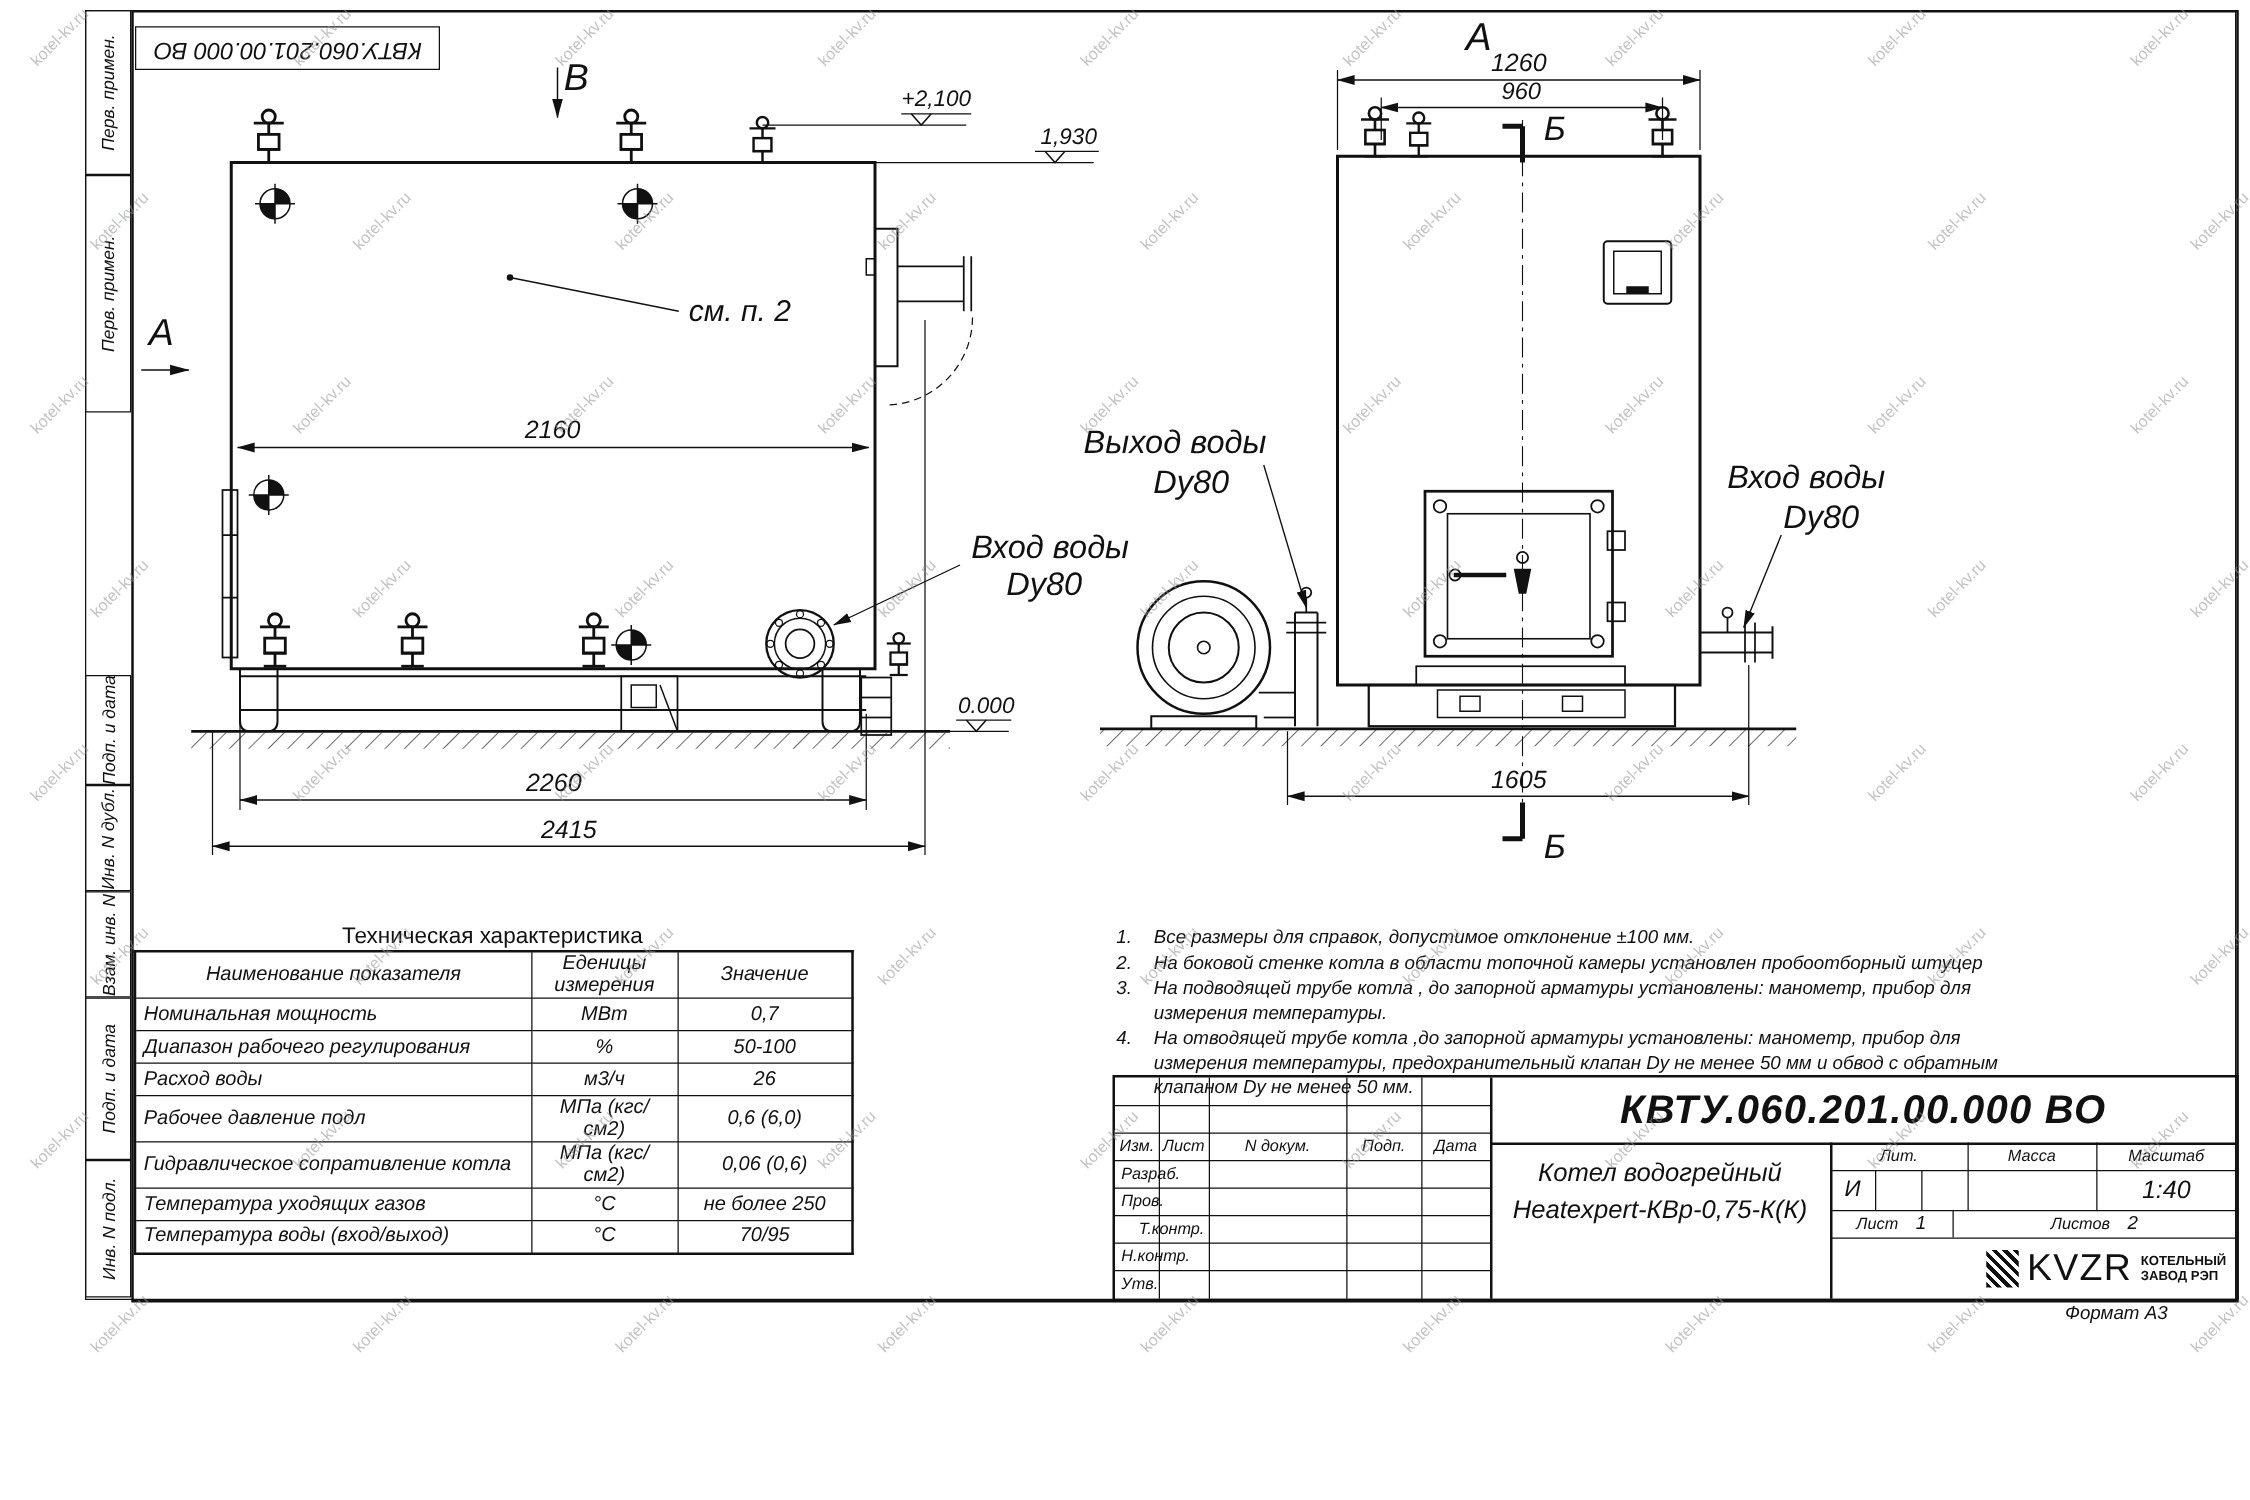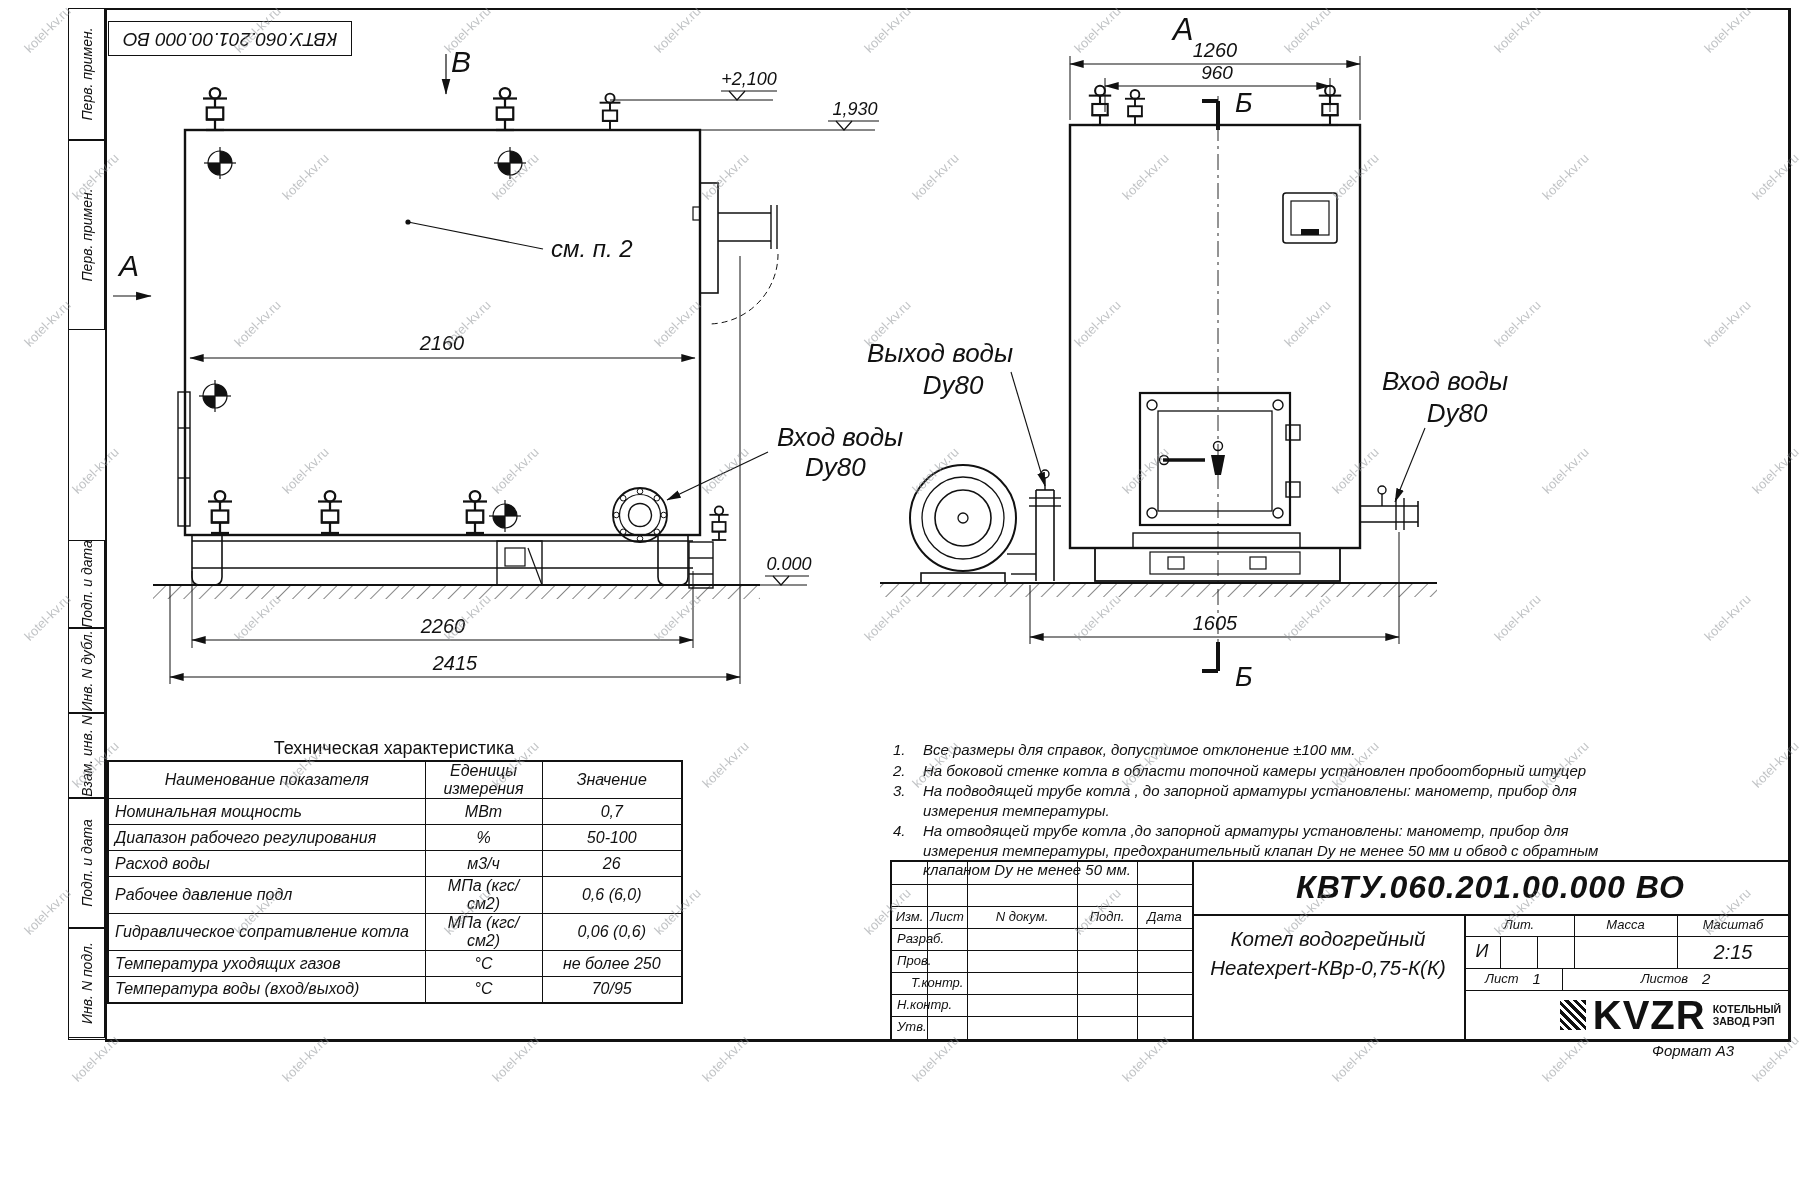--- a/index.html
+++ b/index.html
@@ -44,21 +44,21 @@
   .vl{position:absolute;width:1.2px;background:#111;}
   .vl.w2{width:2px;}
   .hl{position:absolute;height:1.2px;background:#111;}
   .hl.w2{height:2px;}
   .tb-cell{position:absolute;display:flex;align-items:center;justify-content:center;font-size:13px;font-style:italic;line-height:1.1;text-align:center;}
   .tb-cell.left{justify-content:flex-start;padding-left:3px;text-align:right;}
   .tb-doc{font-size:32px;font-weight:bold;letter-spacing:1px;}
   .tb-product{flex-direction:column;justify-content:flex-start;padding-top:14px;font-size:20.5px;gap:6px;}
   .tb-logo{justify-content:flex-end;gap:7px;padding-right:8px;box-sizing:border-box;}
   .logo-mark{width:26px;height:30px;background:repeating-linear-gradient(45deg,#111 0 3px,transparent 3px 6px);}
-  .logo-text{font-size:40px;font-weight:bold;font-style:normal;letter-spacing:1px;}
+  .logo-text{font-size:30px;font-weight:normal;font-style:normal;letter-spacing:1px;}
   .logo-sub{display:flex;flex-direction:column;font-size:10.5px;font-weight:bold;font-style:normal;line-height:12px;text-align:left;}
   .format-note{position:absolute;left:1652px;top:1042px;font-style:italic;font-size:15px;z-index:6;}
 </style>
 </head>
 <body>
 
 <div class="sheet">
 
   <div class="wm-layer">
       <span class="wm" style="left: 18px; top: 22px;">kotel-kv.ru</span>
@@ -546,21 +546,21 @@
 
     <div class="tb-cell tb-product" style="left:300px;top:52px;width:272px;height:125px">
       <div>Котел водогрейный</div>
       <div>Heatexpert-КВр-0,75-К(К)</div>
     </div>
 
     <div class="tb-cell" style="left:572px;top:52px;width:110px;height:22px">Лит.</div>
     <div class="tb-cell" style="left:682px;top:52px;width:103px;height:22px">Масса</div>
     <div class="tb-cell" style="left:785px;top:52px;width:112px;height:22px">Масштаб</div>
     <div class="tb-cell" style="left:572px;top:74px;width:36px;height:32px;font-size:18px">И</div>
-    <div class="tb-cell" style="left:785px;top:74px;width:112px;height:32px;font-size:20px">2:15</div>
+    <div class="tb-cell" style="left:785px;top:74px;width:112px;height:32px;font-size:20px">1:40</div>
 
     <div class="tb-cell" style="left:572px;top:106px;width:98px;height:22px;gap:14px">
       <span>Лист</span>
       <span style="font-size:15px">1</span>
     </div>
     <div class="tb-cell" style="left:670px;top:106px;width:227px;height:22px;gap:14px">
       <span>Листов</span>
       <span style="font-size:15px">2</span>
     </div>
 

